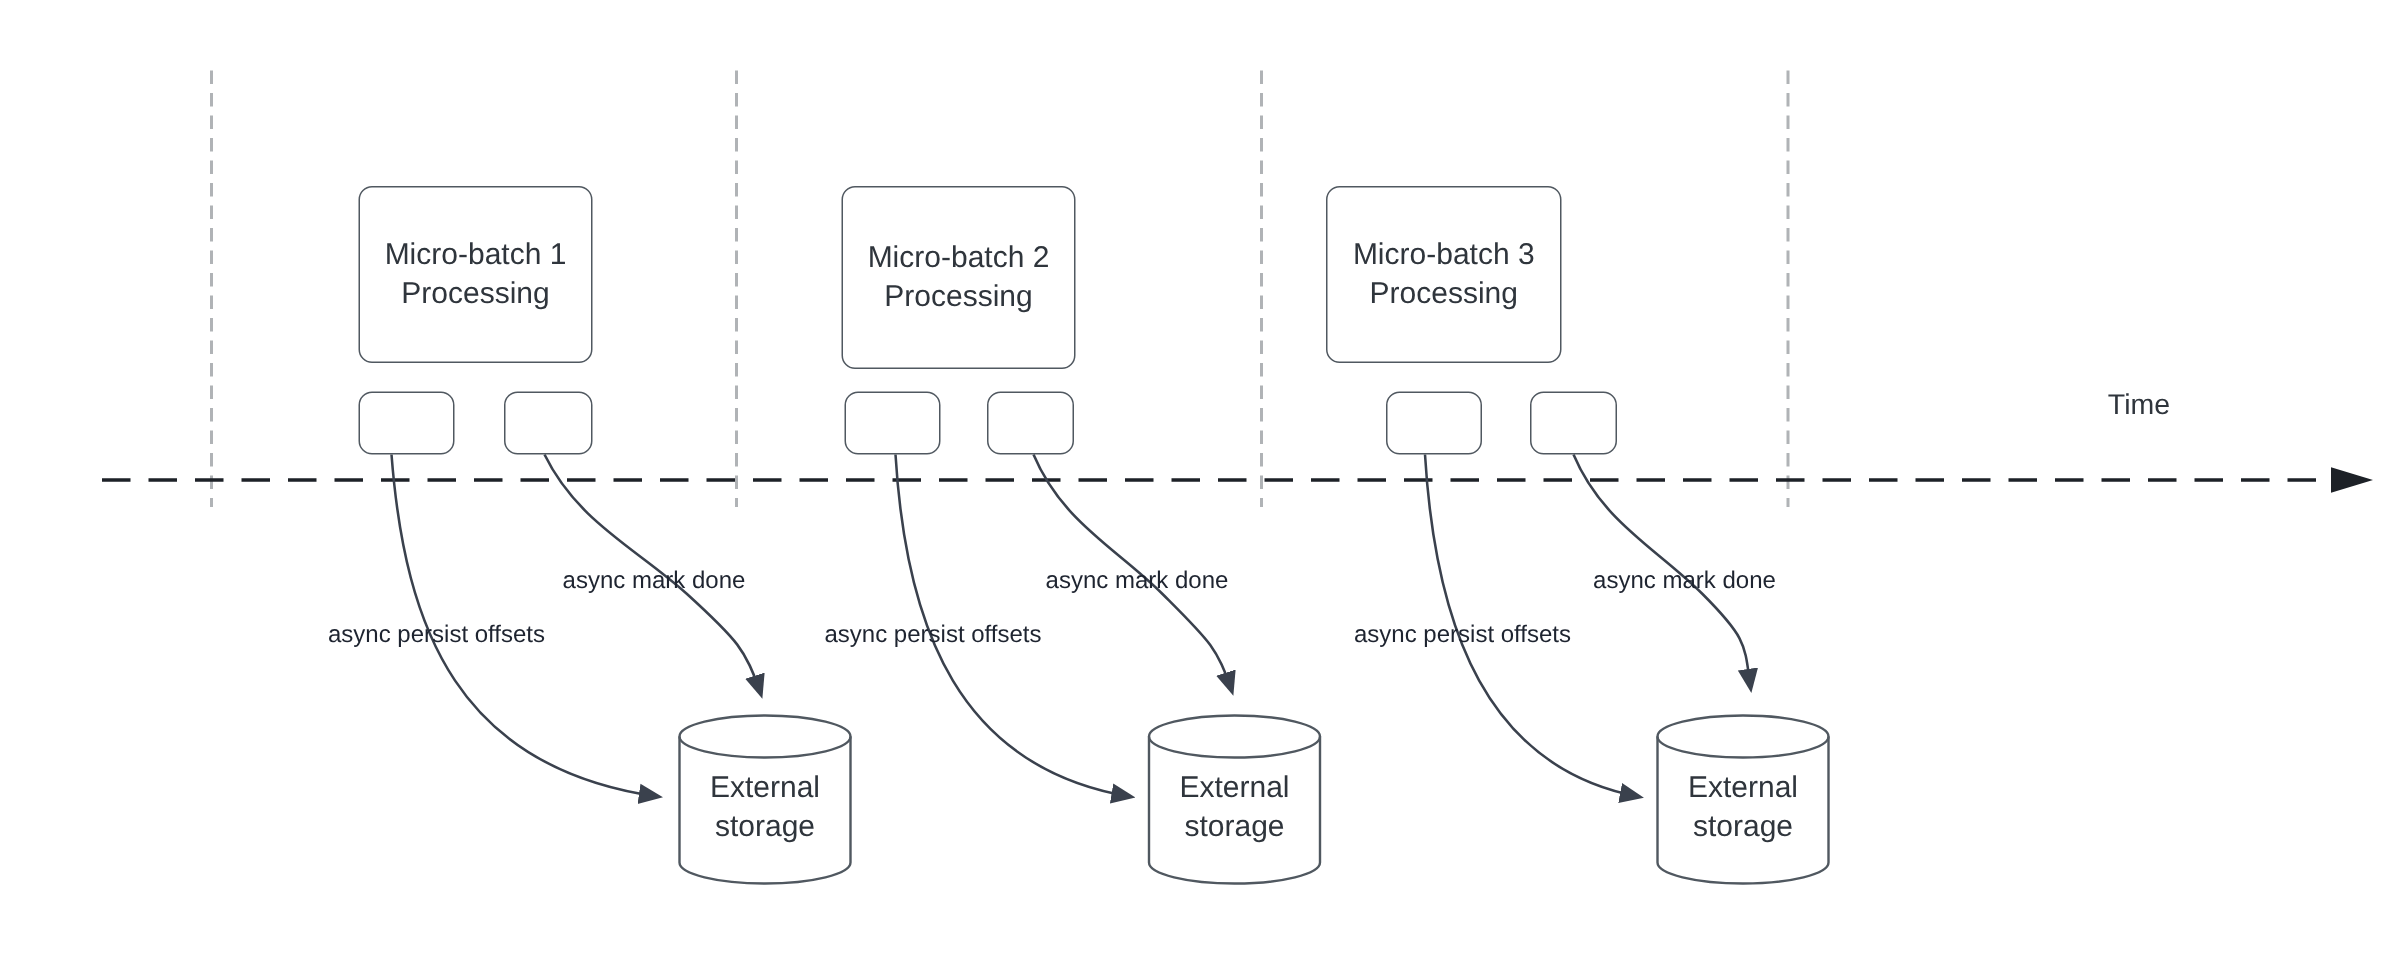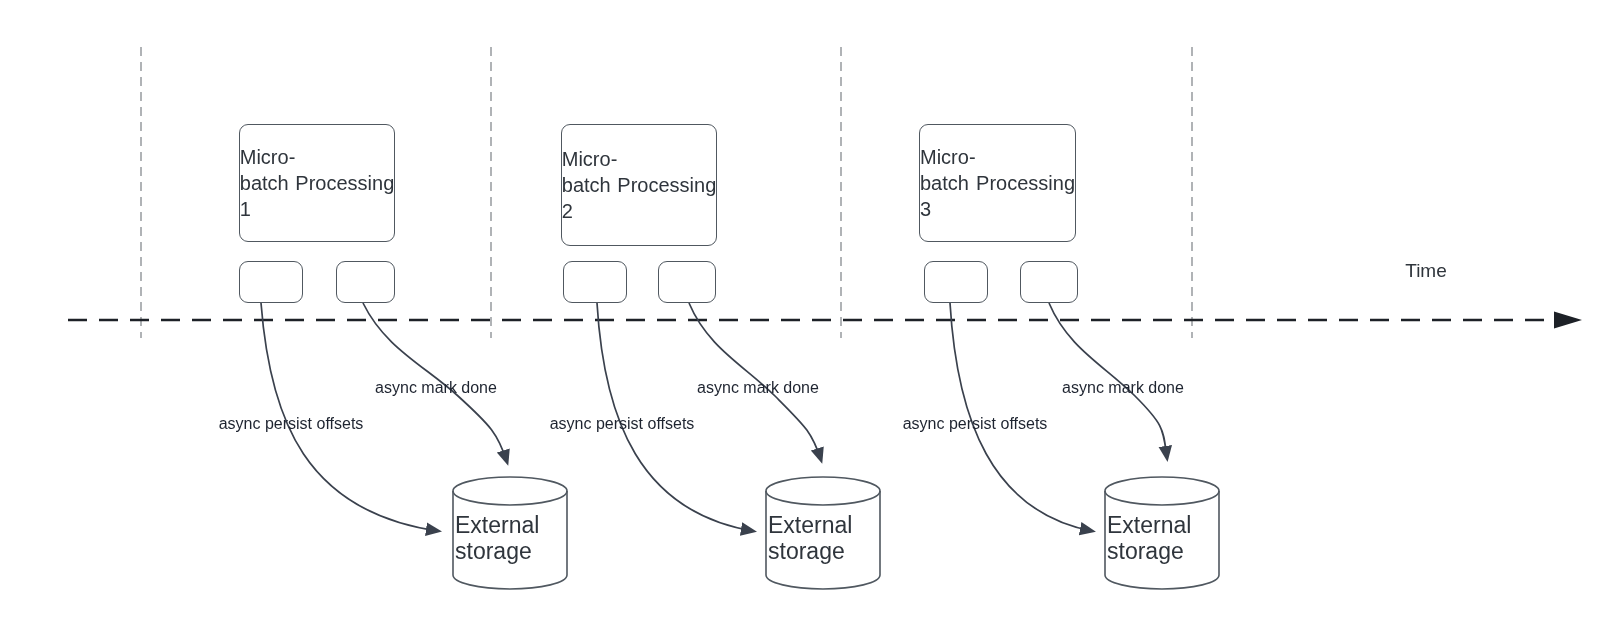--- a/index.html
+++ b/index.html
@@ -10,34 +10,34 @@
   .layer{position:absolute;left:0;top:0;}
   .guide{stroke:var(--guide,#b0b3b6);stroke-width:2;stroke-dasharray:9 6;fill:none;}
   .axis{stroke:var(--timeline,#1d2127);stroke-width:2.4;stroke-dasharray:19 12;fill:none;}
   .axis-head{fill:var(--timeline,#1d2127);stroke:none;}
   .flow{stroke:var(--arrow,#3a414d);stroke-width:1.7;fill:none;}
   .arrowhead{fill:var(--arrow,#3a414d);}
   .cyl{fill:#ffffff;stroke:var(--shape_border,#505860);stroke-width:1.6;}
   .cyl-rim{fill:none;stroke:var(--shape_border,#505860);stroke-width:1.6;}
   .proc-box{
     position:absolute;background:#fff;border:1.6px solid var(--shape_border,#505860);
-    border-radius:9px;display:flex;align-items:center;justify-content:center;
-    font-size:20px;line-height:26px;color:var(--text,#2f353c);text-align:left;box-sizing:border-box;
+    border-radius:9px;display:flex;flex-direction:column;align-items:center;justify-content:center;
+    font-size:20px;line-height:26px;color:var(--text,#2f353c);text-align:center;box-sizing:border-box;
   }
   .mini-box{
     position:absolute;background:#fff;border:1.6px solid var(--shape_border,#505860);
     border-radius:9px;box-sizing:border-box;
   }
   .flow-label{
     position:absolute;transform:translate(-50%,-50%);font-weight:normal;font-size:16px;
     color:var(--label,#1e2430);white-space:nowrap;
   }
   .store-label{
-    position:absolute;transform:translate(-50%,-50%);font-size:23px;line-height:26px;
-    color:var(--text,#2f353c);text-align:left;width:110px;
+    position:absolute;transform:translate(-50%,-50%);font-size:20px;line-height:26px;
+    color:var(--text,#2f353c);text-align:center;width:110px;
   }
   .time-label{
     position:absolute;transform:translate(-50%,-50%);font-size:19px;color:var(--text,#2f353c);
   }
 </style>
 </head>
 <body>
 
 <div class="canvas">
 
@@ -92,21 +92,21 @@
   <div class="proc-box" style="left:561px;top:124px;width:156px;height:122px">
     <div>Micro-batch 2</div>
     <div>Processing</div>
   </div>
   <div class="mini-box" style="left:563px;top:261px;width:64px;height:42px"></div>
   <div class="mini-box" style="left:658px;top:261px;width:58px;height:42px"></div>
   <div class="flow-label" style="left:622px;top:424px">async persist offsets</div>
   <div class="flow-label" style="left:758px;top:388px">async mark done</div>
   <div class="store-label" style="left:823px;top:538px">External storage</div>
 
-  <div class="proc-box" style="left:919px;top:124px;width:157px;height:118px">
+  <div class="proc-box" style="left:884px;top:124px;width:157px;height:118px">
     <div>Micro-batch 3</div>
     <div>Processing</div>
   </div>
   <div class="mini-box" style="left:924px;top:261px;width:64px;height:42px"></div>
   <div class="mini-box" style="left:1020px;top:261px;width:58px;height:42px"></div>
   <div class="flow-label" style="left:975px;top:424px">async persist offsets</div>
   <div class="flow-label" style="left:1123px;top:388px">async mark done</div>
   <div class="store-label" style="left:1162px;top:538px">External storage</div>
 
   <div class="time-label" style="left:1426px;top:271px">Time</div>

